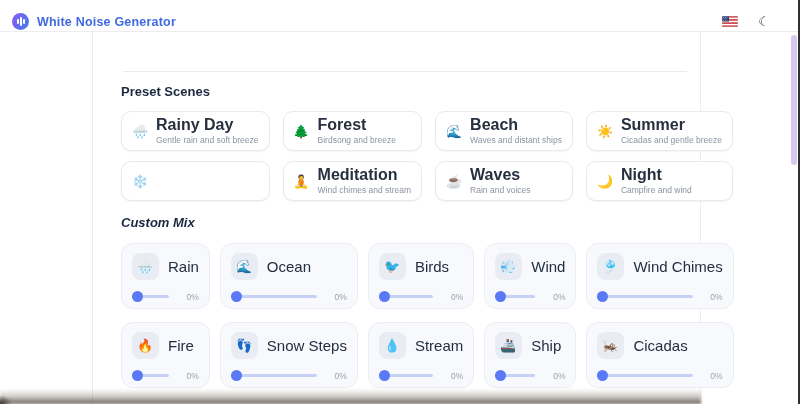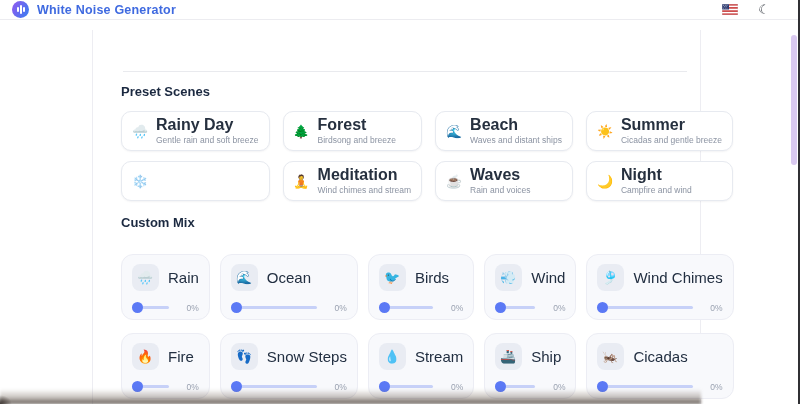--- a/index.html
+++ b/index.html
@@ -1,40 +1,40 @@
 <!DOCTYPE html>
 <html><head>
 <meta charset="utf-8">
 <style>
   * { margin:0; padding:0; box-sizing:border-box; }
   html,body { width:800px; height:404px; overflow:hidden; background:#fff;
               font-family:"Liberation Sans", sans-serif; position:relative; }
 
   
   .header { height:20px; display:flex; align-items:center; padding:0 12px;
-            background:#fff; border-bottom:1px solid #ececf0; position:relative; z-index:5; }
+            background:#fff; border-bottom:1px solid #ececf0; position:relative; z-index:5;margin-top:12px; }
   .logo { width:17px; height:17px; border-radius:50%;
           background:linear-gradient(120deg,#8a5cf0 10%,#3e7bf0 90%);
           display:flex; align-items:center; justify-content:center; gap:1px; }
   .logo i { display:block; width:2px; background:#fff; border-radius:1px; }
   .logo i:nth-child(1){height:5px;} .logo i:nth-child(2){height:9px;} .logo i:nth-child(3){height:5px;}
   .app-title { margin-left:8px; font-size:12.5px; font-weight:700; color:#3f6ae0; letter-spacing:.2px; }
   .header-right { margin-left:auto; display:flex; align-items:center; gap:20px; padding-right:18px; }
   .flag { display:block; }
   .moon { font-size:13px; color:#3b4048; line-height:1; cursor:pointer; }
 
   
   .container { position:absolute; top:30px; bottom:0; left:92px; width:609px;
                background:#fff; border-left:1px solid #ededf2; border-right:1px solid #ededf2;
                padding:0 13px 0 28px; }
   .divider { border:none; border-top:1px solid #e9eaee; margin:41px 0 0 2px; }
 
   .section-title { font-size:13px; font-weight:700; color:#1b2940; margin-top:12px; }
   .section-title.first { margin-bottom:12px; }
-  .section-title.second { margin-top:14px; margin-bottom:24px; }
+  .section-title.second { margin-top:14px; margin-bottom:13px;font-style:italic; }
 
   
   .preset-grid { display:grid; grid-template-columns:repeat(4,1fr); gap:10px 13px; }
   .preset-card { height:40px; background:#fff; border:1px solid #e7eaf0; border-radius:10px;
                  box-shadow:0 1px 2px rgba(16,24,40,.05);
                  display:flex; align-items:center; gap:8px; padding:0 10px; cursor:pointer; }
   .preset-emoji { font-size:13px; width:16px; text-align:center; flex:none; }
   .preset-text { min-width:0; }
   .preset-name { font-size:16px; font-weight:700; color:#26303f; line-height:1.25; white-space:nowrap; }
   .preset-desc { font-size:8.5px; color:#8b93a2; line-height:1.3; white-space:nowrap;text-align:right; }

